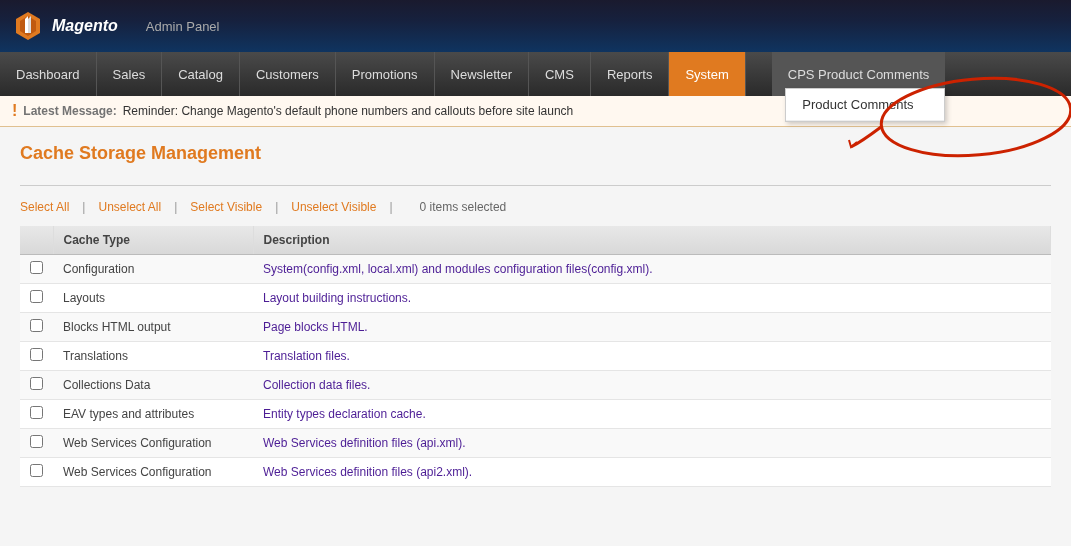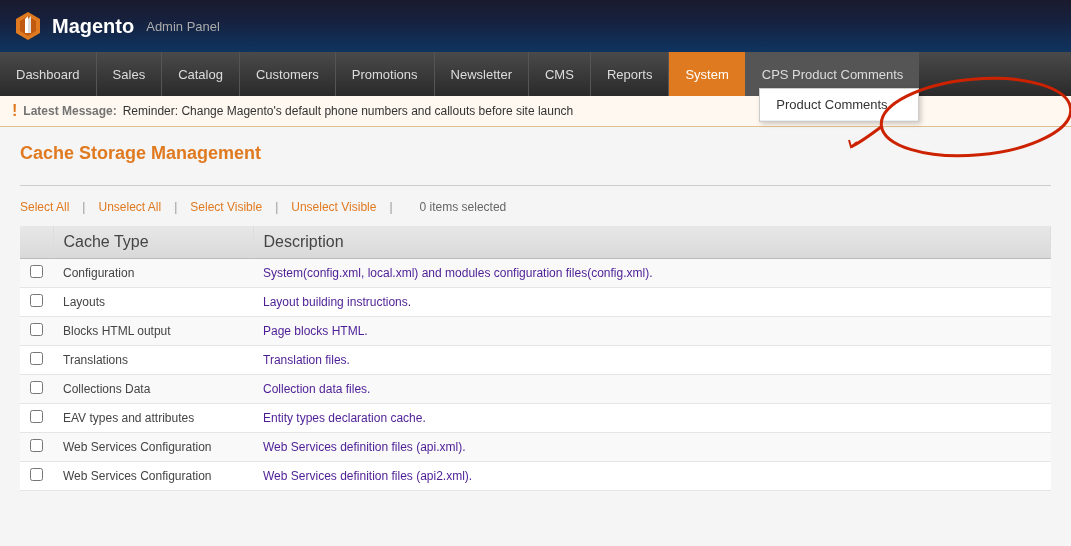--- a/index.html
+++ b/index.html
@@ -49,20 +49,21 @@
     .nav-item-cps {
       color: #ddd;
       padding: 15px 16px;
       display: flex;
       align-items: center;
       font-size: 13px;
       cursor: pointer;
       white-space: nowrap;
       background: #555;
       position: relative;
+      margin-left: 26px;
     }
 
     
     .cps-dropdown {
       position: absolute;
       top: 36px;
       right: 0;
       background: #fff;
       border: 1px solid #ccc;
       box-shadow: 2px 2px 5px rgba(0,0,0,0.2);
@@ -138,22 +139,22 @@
       width: 100%;
       border-collapse: collapse;
       background: #fff;
     }
     .cache-table thead tr {
       background: linear-gradient(to bottom, #e8e8e8, #d8d8d8);
     }
     .cache-table thead th {
       text-align: left;
       padding: 7px 10px;
-      font-size: 16px;
-      font-weight: normal;
+      font-size: 12px;
+      font-weight: bold;
       color: #444;
       border-bottom: 1px solid #bbb;
       border-right: 1px solid #ddd;
     }
     .cache-table tbody tr {
       border-bottom: 1px solid #e5e5e5;
     }
     .cache-table tbody tr:nth-child(odd) {
       background: #f9f9f9;
     }
@@ -193,22 +194,22 @@
 <div class="header">
   <div class="logo-area">
     <svg class="logo-icon" viewBox="0 0 32 32" xmlns="http://www.w3.org/2000/svg">
       <polygon points="16,2 28,9 28,23 16,30 4,23 4,9" fill="#e07a20"></polygon>
       <polygon points="16,6 24,11 24,21 16,26 8,21 8,11" fill="#c05a10"></polygon>
       <rect x="13" y="9" width="3" height="14" fill="#fff"></rect>
       <rect x="16" y="9" width="3" height="14" fill="#ddd"></rect>
       <polygon points="13,9 16,6 16,9" fill="#fff"></polygon>
       <polygon points="16,9 19,6 19,9" fill="#ddd"></polygon>
     </svg>
-    <span style="color:#fff; font-size:20px; font-weight:bold; ">Magento</span>
-    <span style="color:#aaa; font-size:13px; margin-left:4px;">Admin Panel</span>
+    <span style="color:#fff; font-size:16px; font-weight:bold; font-style:italic;">Magento</span>
+    <span style="color:#aaa; font-size:13px; margin-left:20px;">Admin Panel</span>
   </div>
 </div>
 
 <div class="nav-wrapper">
   <div class="nav">
     <div class="nav-item">Dashboard</div>
     <div class="nav-item">Sales</div>
     <div class="nav-item">Catalog</div>
     <div class="nav-item">Customers</div>
     <div class="nav-item">Promotions</div>

